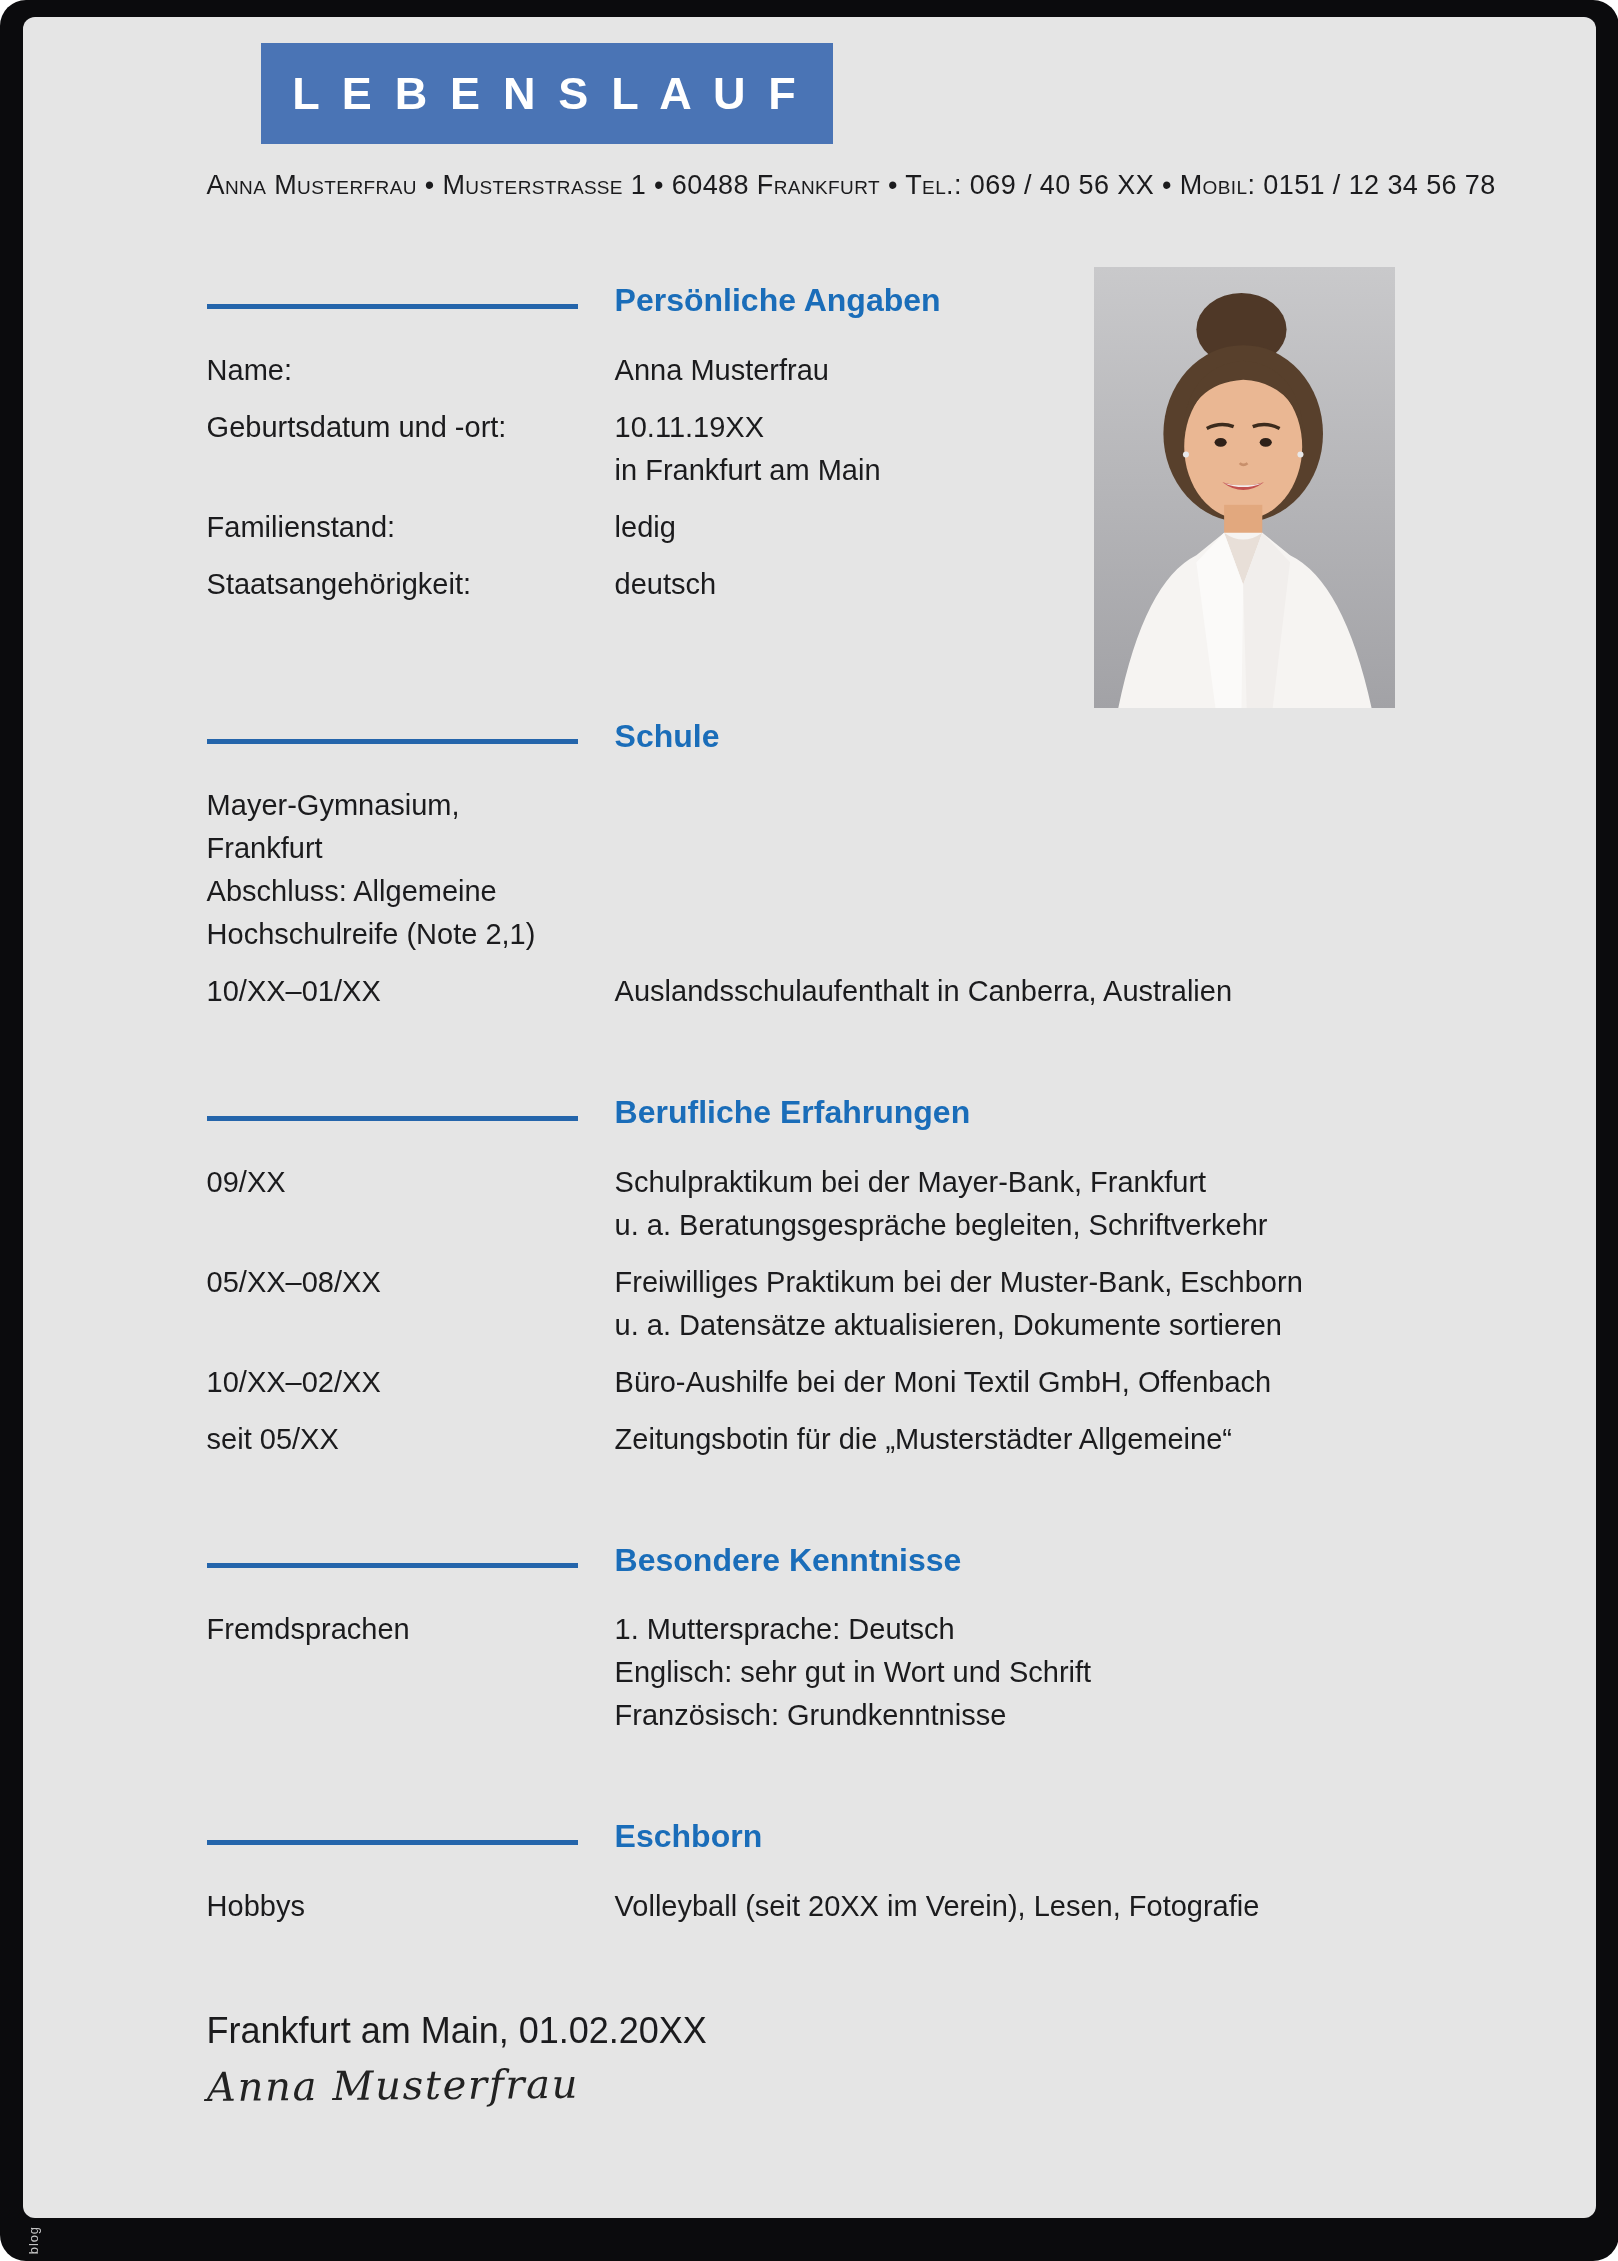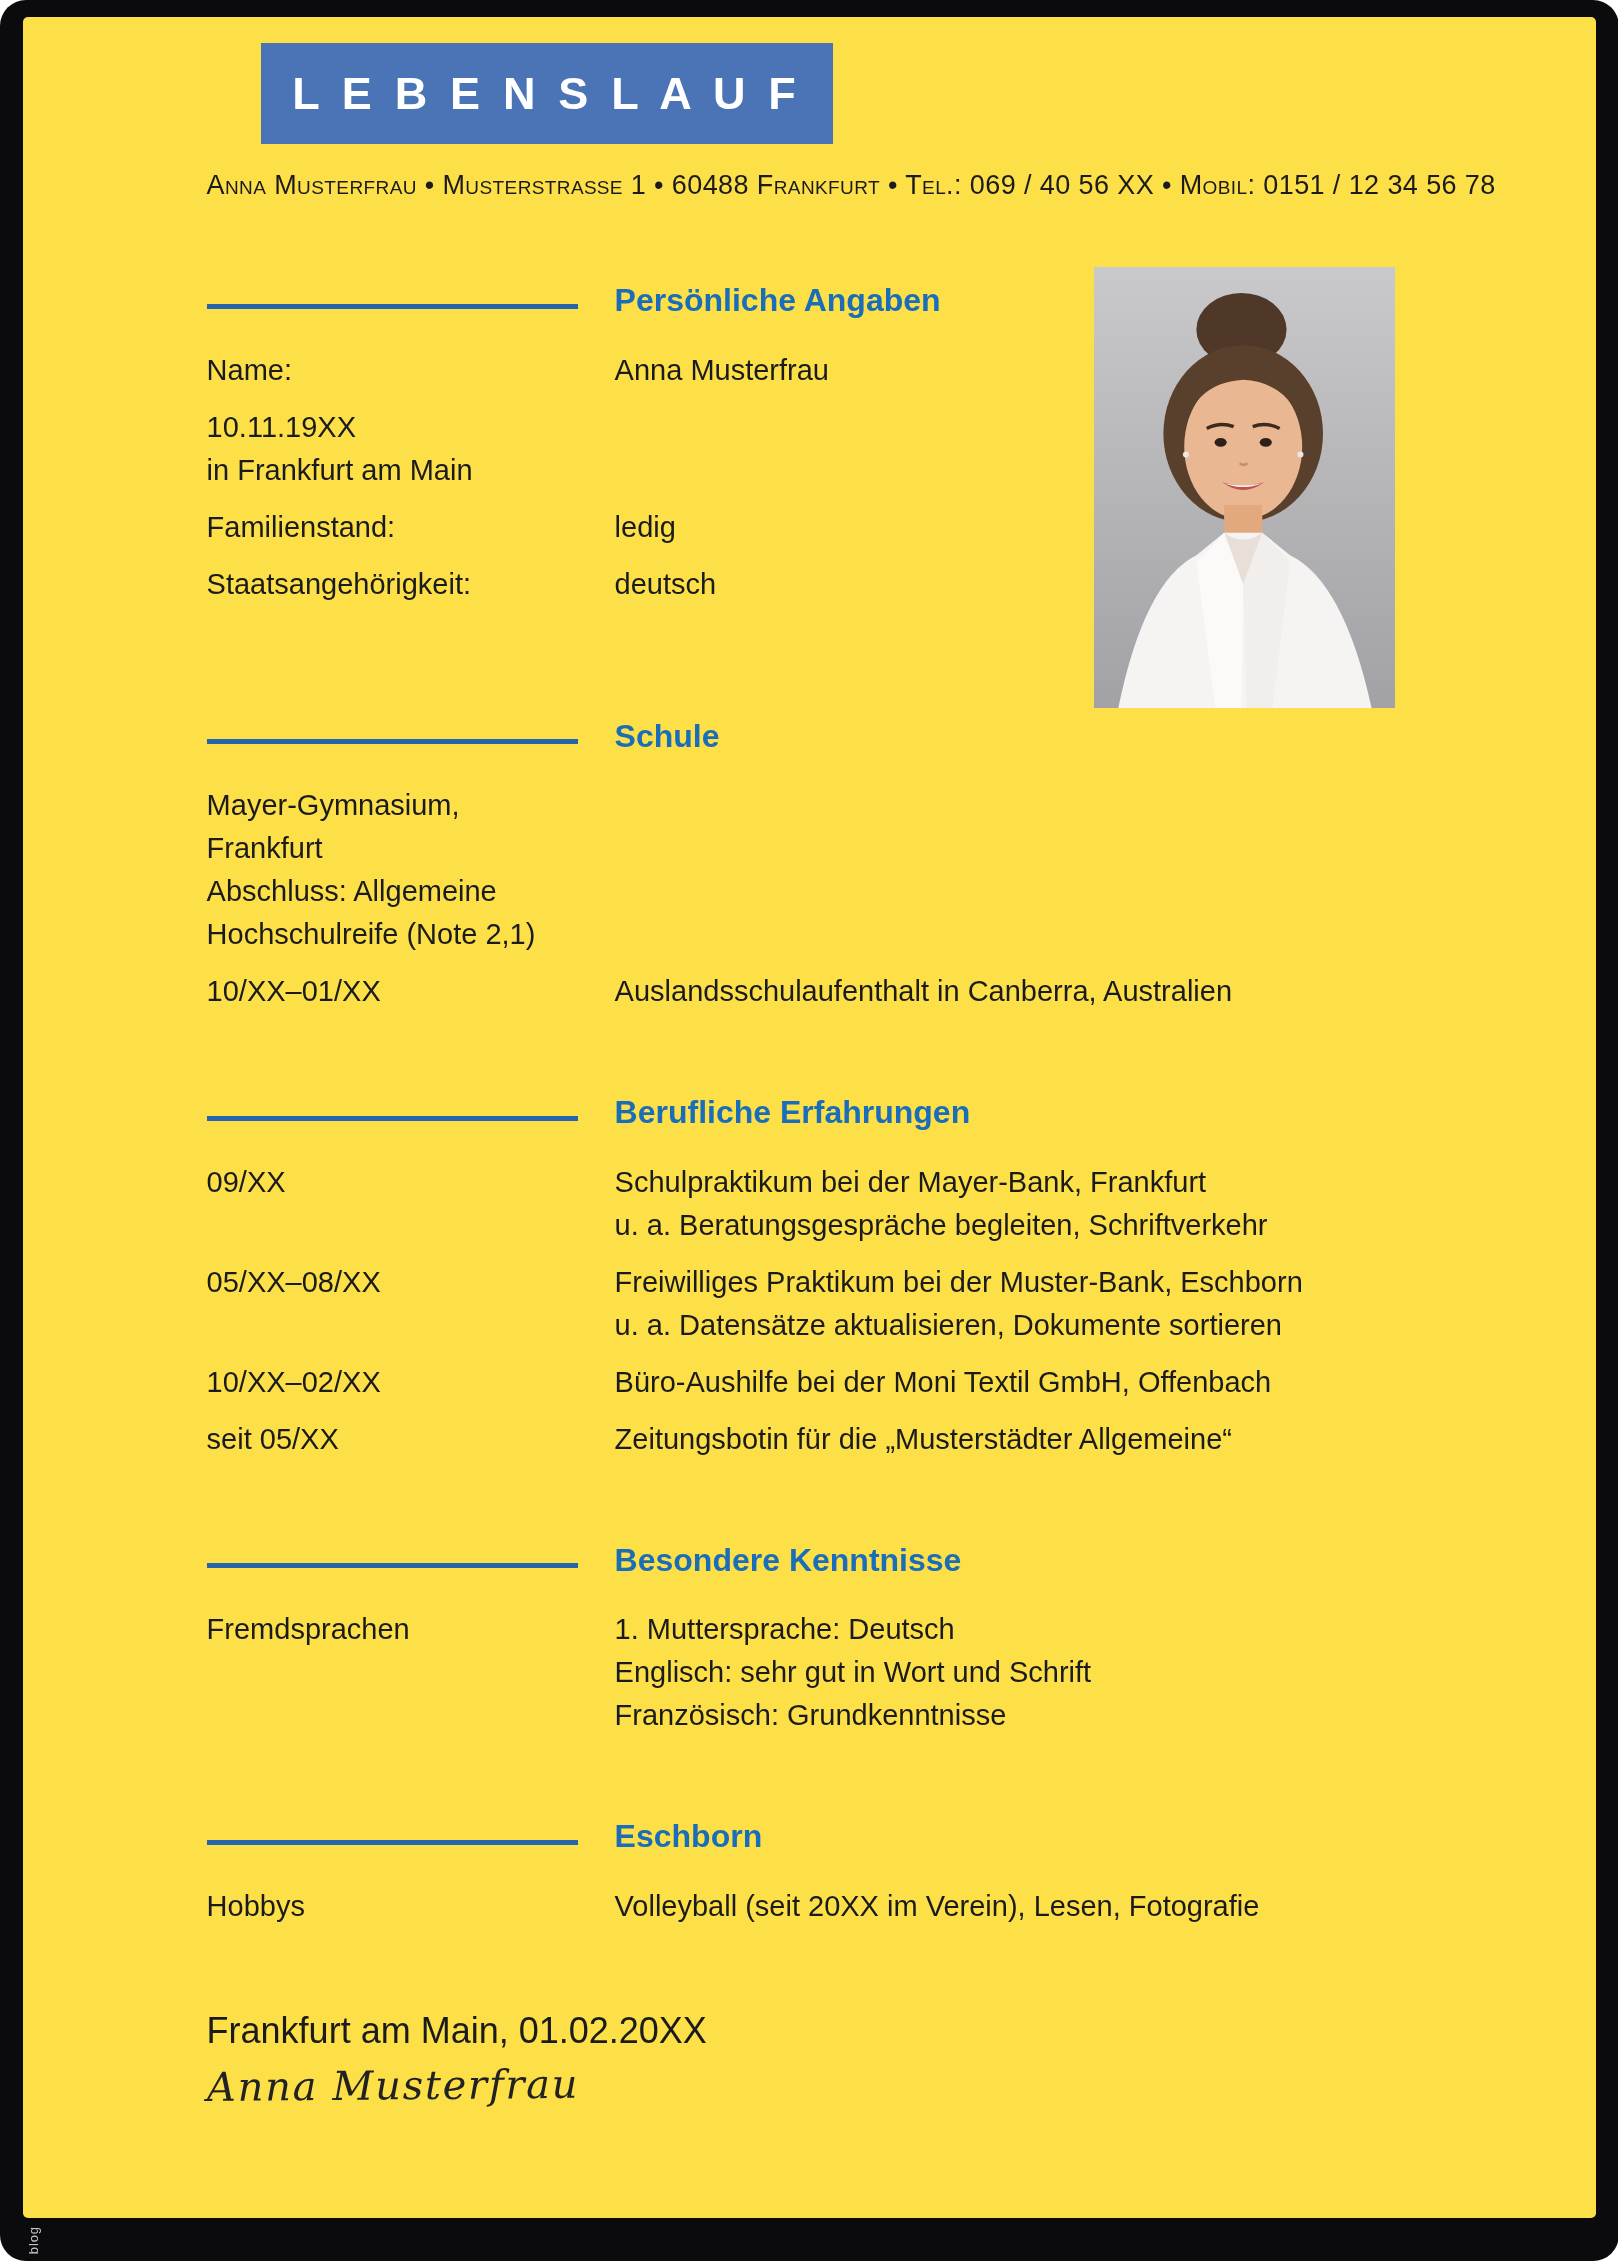--- a/index.html
+++ b/index.html
@@ -14,22 +14,22 @@
     position: relative;
     width: 1619px; height: 2261px;
     background: #0b0b0d;
     border-radius: 26px;
     padding: 17.3px 22.6px 43px 22.6px;
     box-sizing: border-box;
   }
   .page {
     position: relative;
     width: 100%; height: 100%;
-    background: #fde047;
-    border-radius: 5px;
+    background: #e5e5e5;
+    border-radius: 12px;
     box-sizing: border-box;
     padding: 26px 35px 0 184px;
     overflow: hidden;
   }
   .title-box {
     margin-left: 54px;
     width: 572px; height: 101px;
     background: #4a74b5;
     display: flex; align-items: center; justify-content: center;
   }
@@ -155,20 +155,21 @@
         <span class="rule"></span>
         <h2 class="sec-title">Persönliche Angaben</h2>
       </div>
       <div class="row">
         <div class="lbl">Name:</div>
         <div class="val">
           <div>Anna Musterfrau</div>
         </div>
       </div>
       <div class="row">
+        <div class="lbl">Geburtsdatum und -ort:</div>
         <div class="val">
           <div>10.11.19XX</div>
           <div>in Frankfurt am Main</div>
         </div>
       </div>
       <div class="row">
         <div class="lbl">Familienstand:</div>
         <div class="val">
           <div>ledig</div>
         </div>

